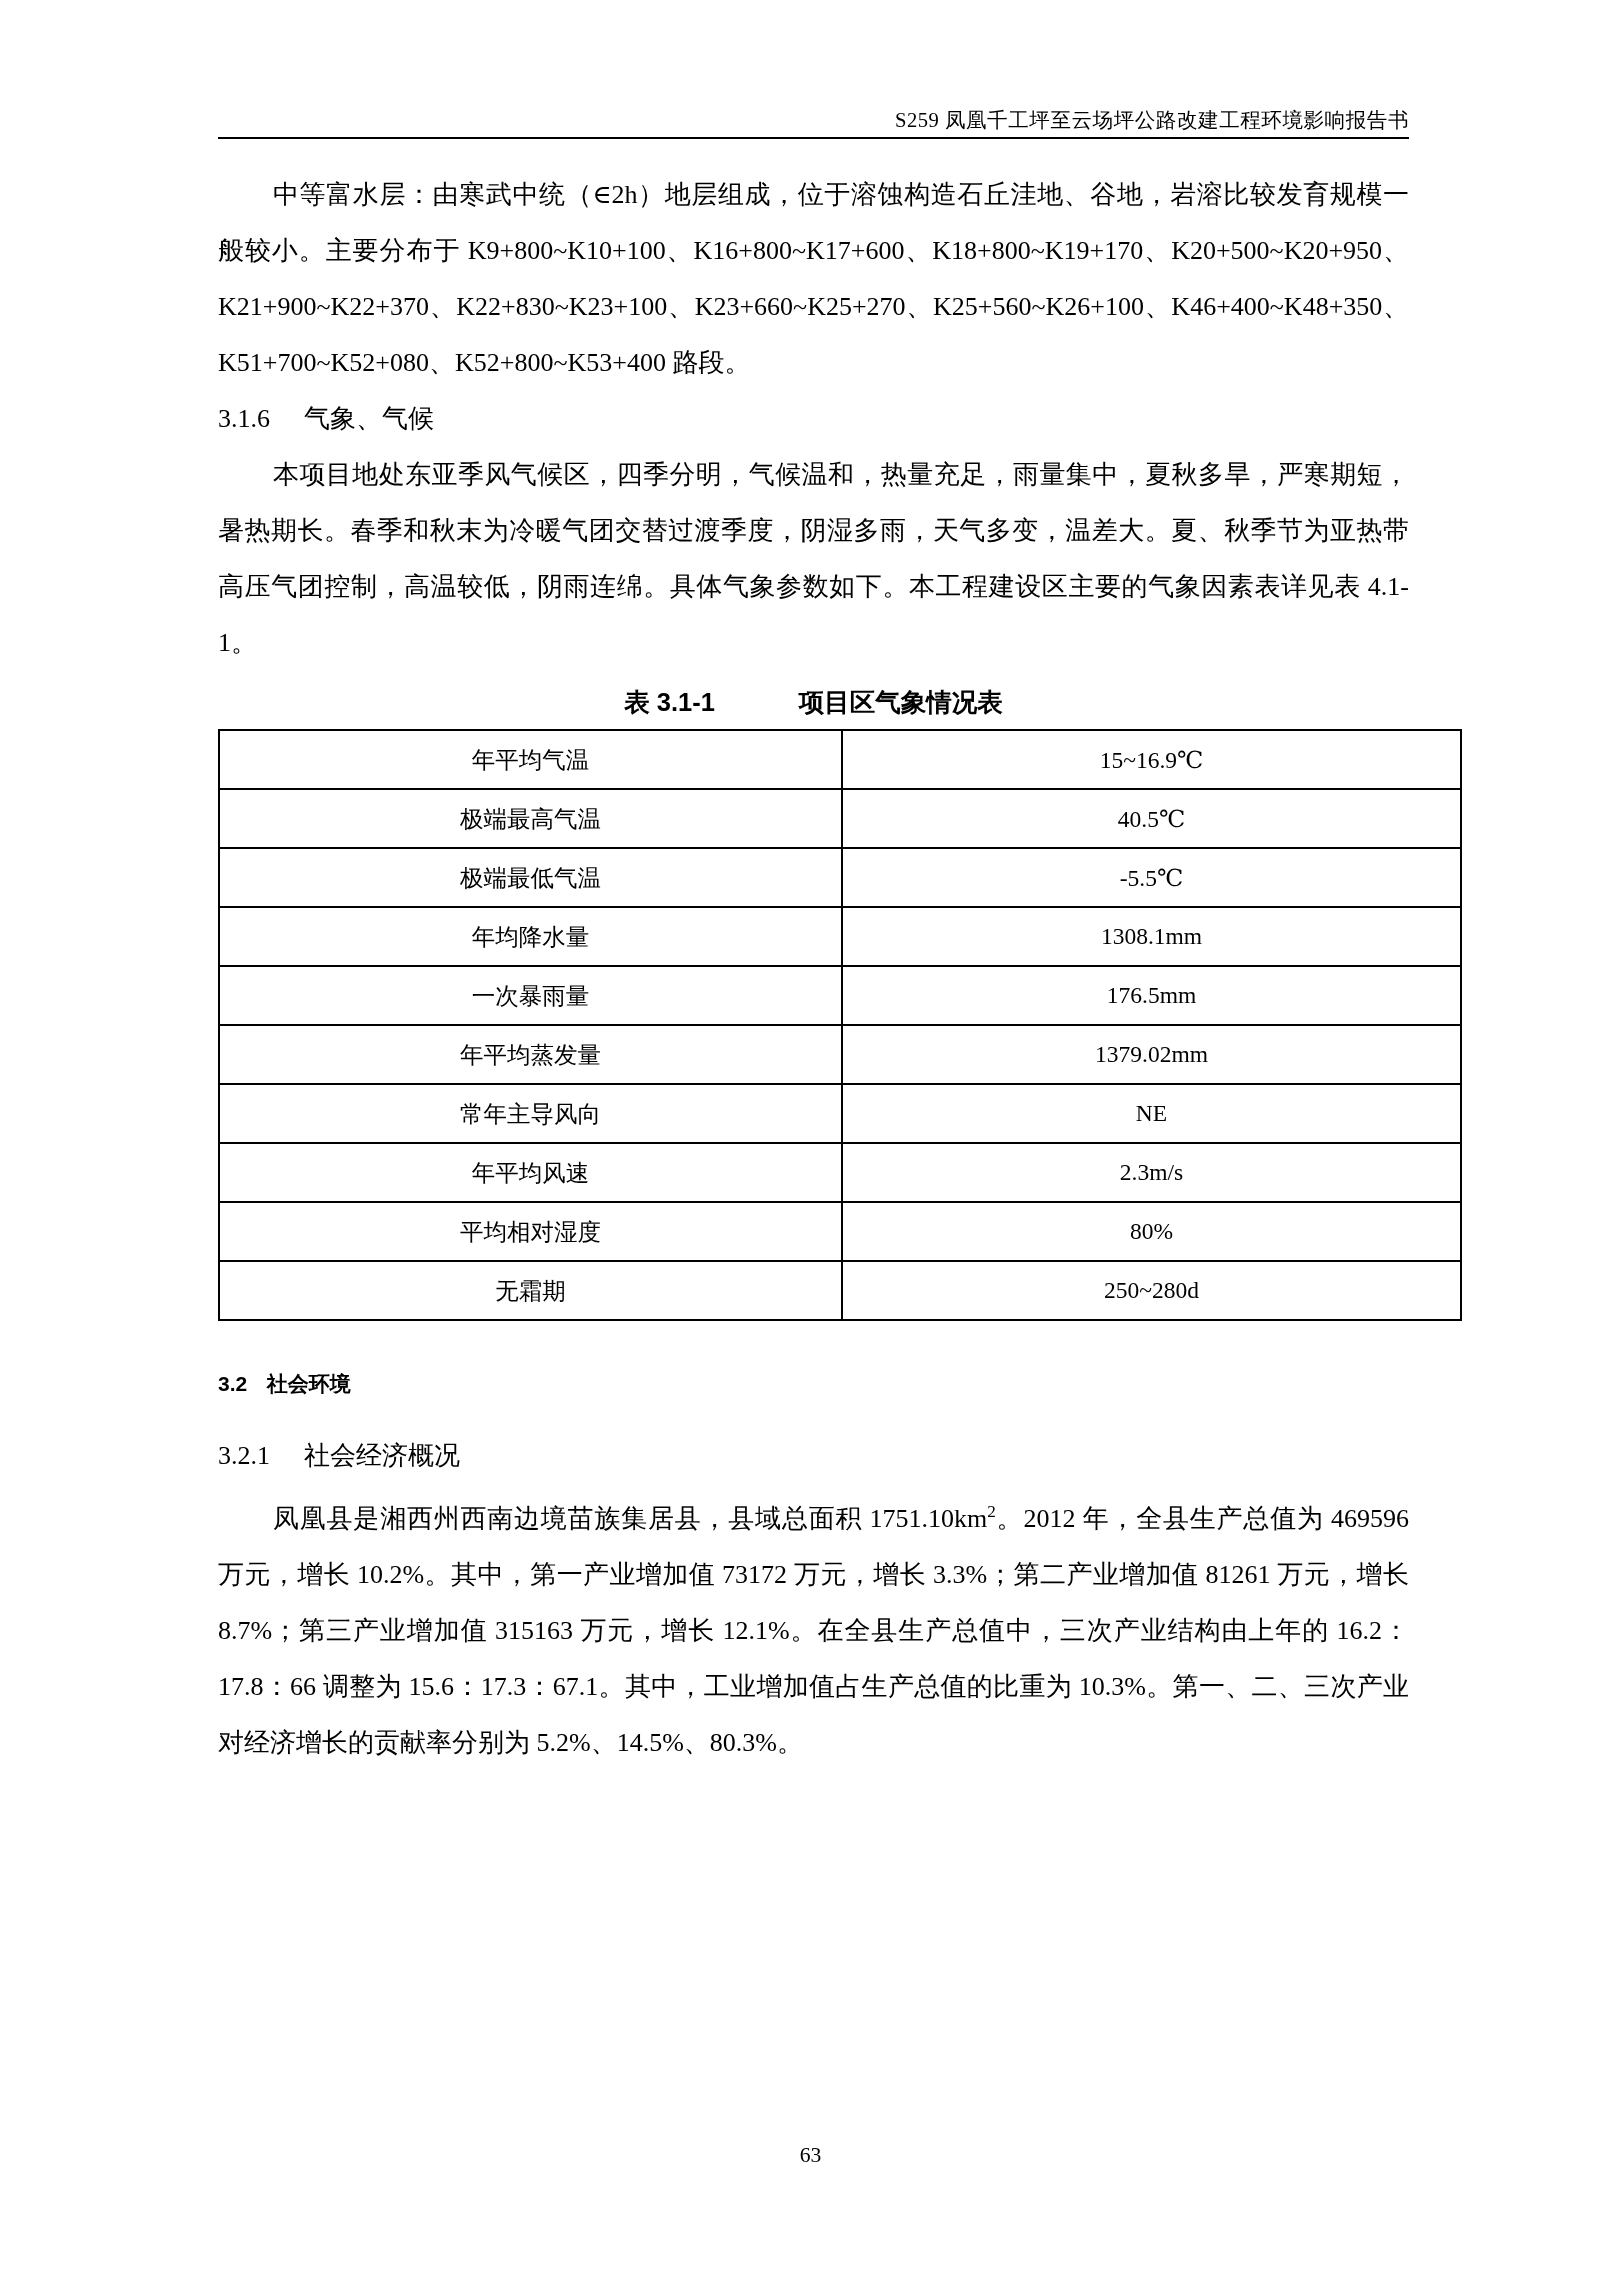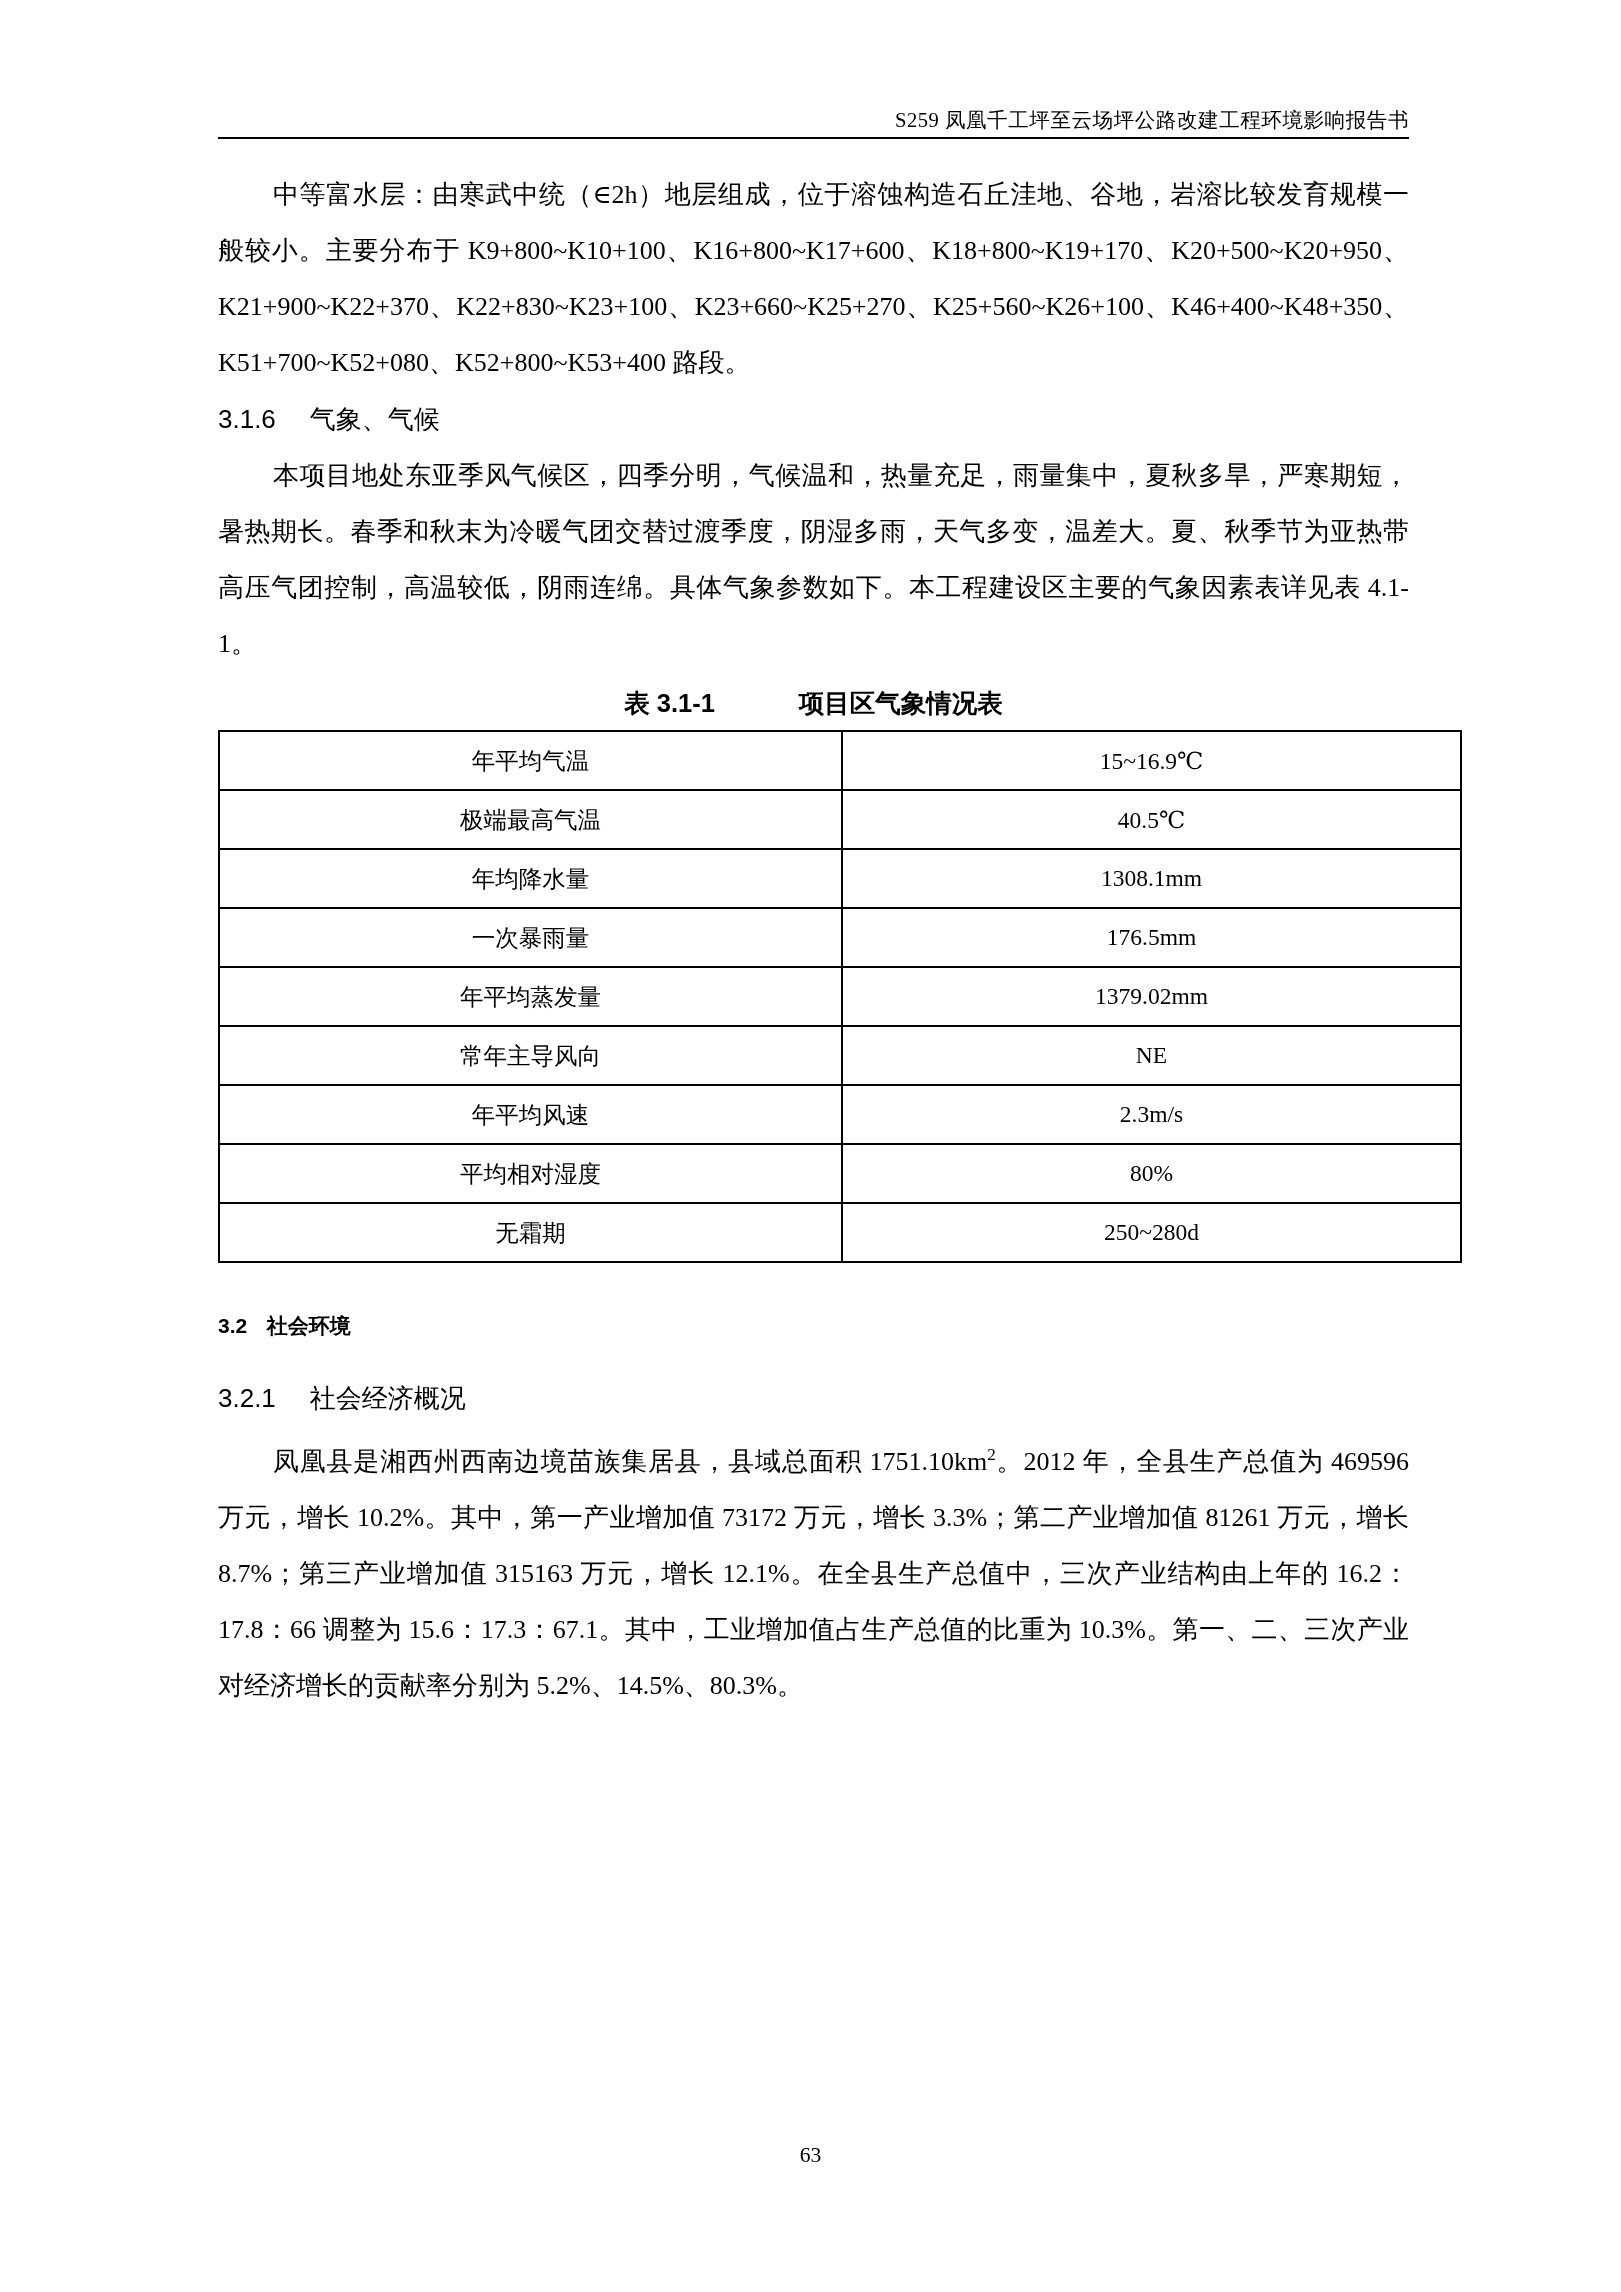--- a/index.html
+++ b/index.html
@@ -60,21 +60,21 @@
     margin: 0;
   }
   .sec-head-bold {
     font-size: 21px;
     line-height: 56px;
     margin: 0;
     font-weight: bold;
     font-family: "Liberation Sans", "DejaVu Sans", sans-serif;
   }
   .sec-num {
-    font-family: Liberation Sans, sans-serif;
+    font-family: Liberation Serif, serif;
   }
   .tbl-caption {
     text-align: center;
     font-size: 25.5px;
     font-weight: bold;
     margin: 13.7px 0 9.8px 0;
     font-family: "Liberation Sans", "DejaVu Sans", sans-serif;
   }
   .tbl-caption .gap {
     display: inline-block;
@@ -139,20 +139,24 @@
       <tbody>
         <tr>
           <td class="label">年平均气温</td>
           <td>15~16.9℃</td>
         </tr>
         <tr>
           <td class="label">极端最高气温</td>
           <td>40.5℃</td>
         </tr>
         <tr>
+          <td class="label">极端最低气温</td>
+          <td>-5.5℃</td>
+        </tr>
+        <tr>
           <td class="label">年均降水量</td>
           <td>1308.1mm</td>
         </tr>
         <tr>
           <td class="label">一次暴雨量</td>
           <td>176.5mm</td>
         </tr>
         <tr>
           <td class="label">年平均蒸发量</td>
           <td>1379.02mm</td>

